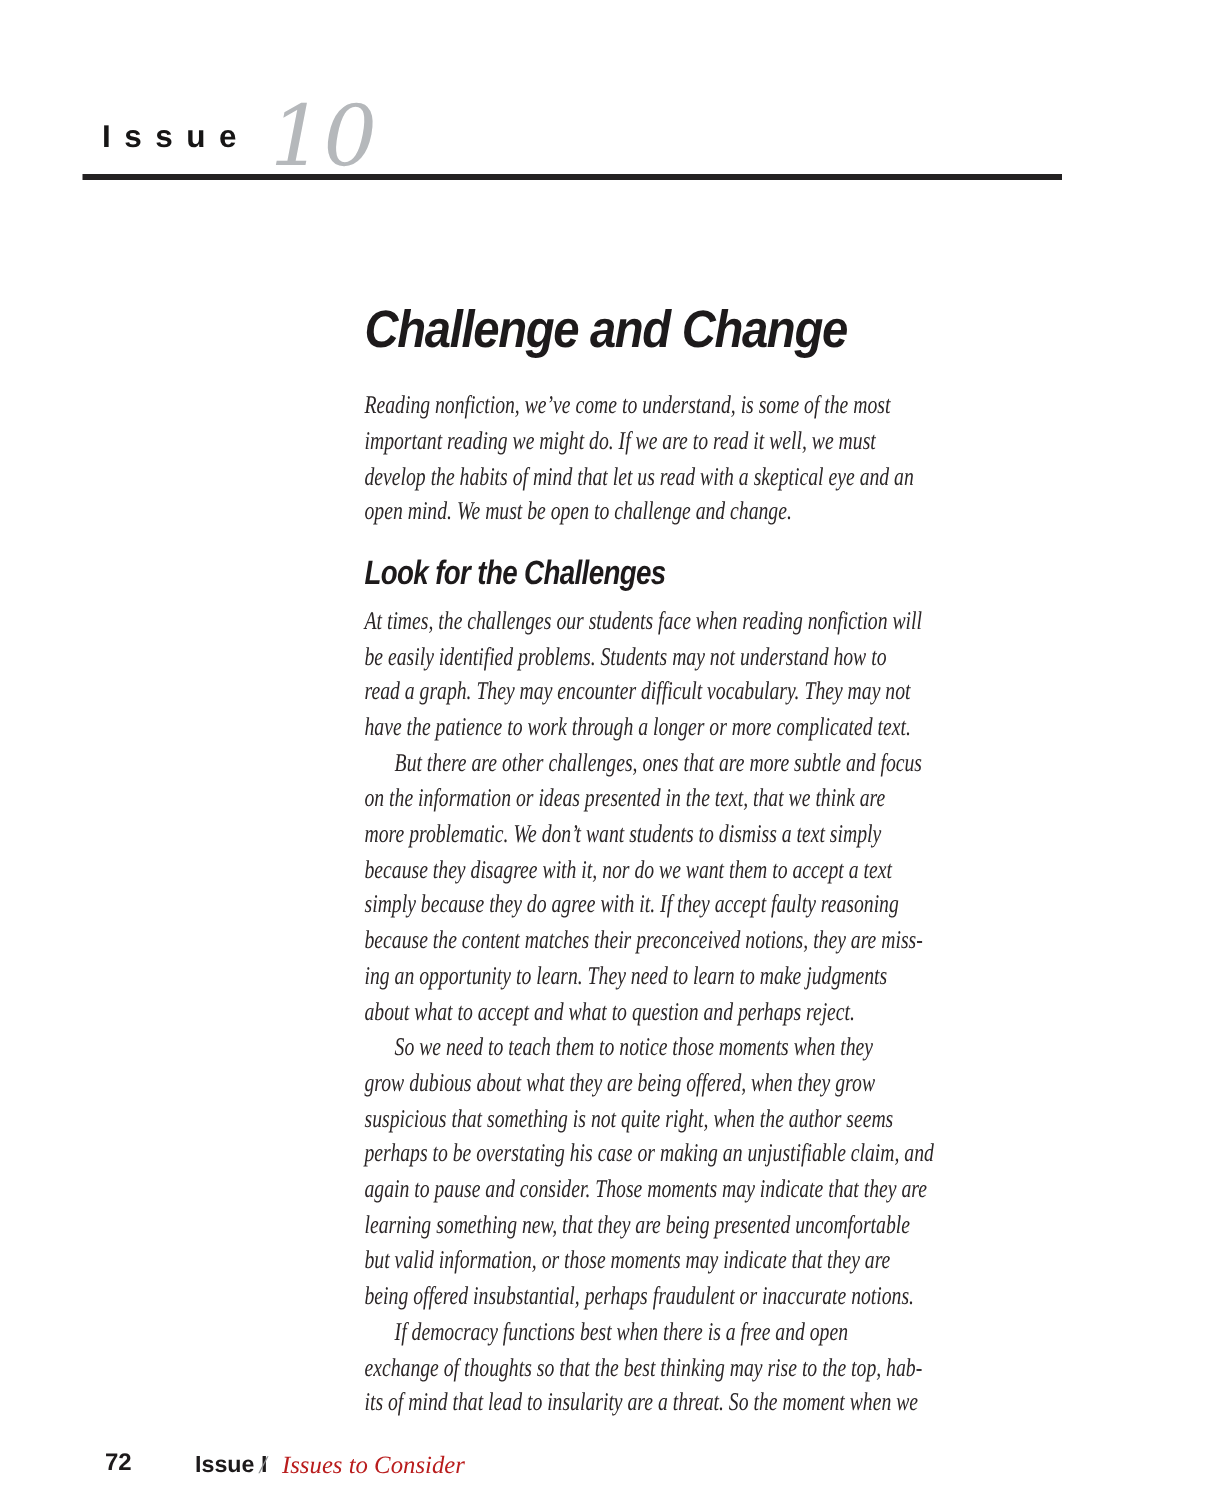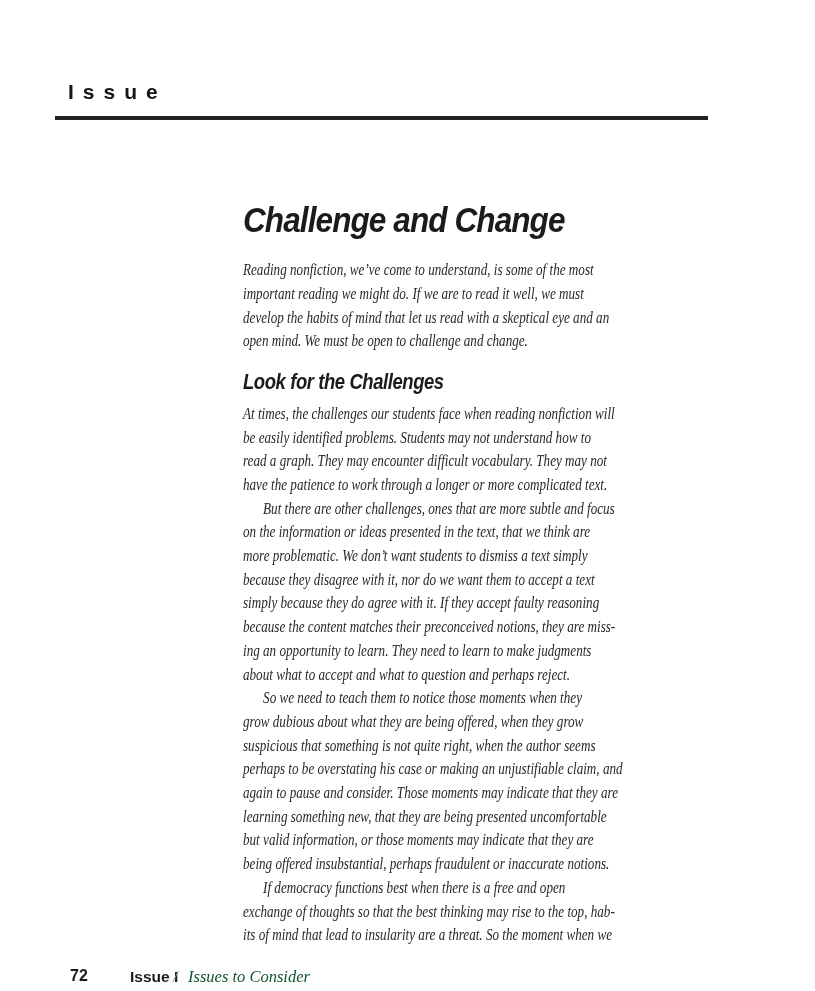--- a/index.html
+++ b/index.html
@@ -138,30 +138,31 @@
     font-weight: bold; font-size: 15.5px; color: #1d1a1b;
   }
   .footer-sep {
     left: 173px; top: 0;
     font-family: "Liberation Serif", serif;
     font-style: italic; font-size: 17px; color: #8f9194;
   }
   .footer-title {
     left: 188px; top: 0;
     font-family: "Liberation Serif", serif;
-    font-style: italic; font-size: 16.5px; color: #14532d;
+    font-style: italic; font-size: 16.5px; color: #b91c1c;
   }
 </style>
 </head>
 <body>
 
 <div class="page">
 
   <div class="issue-header">
     <span class="issue-word">Issue</span>
+    <span class="issue-number">10</span>
   </div>
 
   <div class="main">
     <h1 class="doc-title">Challenge and Change</h1>
     <p class="body-text">Reading nonfiction, we’ve come to understand, is some of the most
 important reading we might do. If we are to read it well, we must
 develop the habits of mind that let us read with a skeptical eye and an
 open mind. We must be open to challenge and change.</p>
     <h2 class="sect-heading">Look for the Challenges</h2>
     <p class="body-text">At times, the challenges our students face when reading nonfiction will

